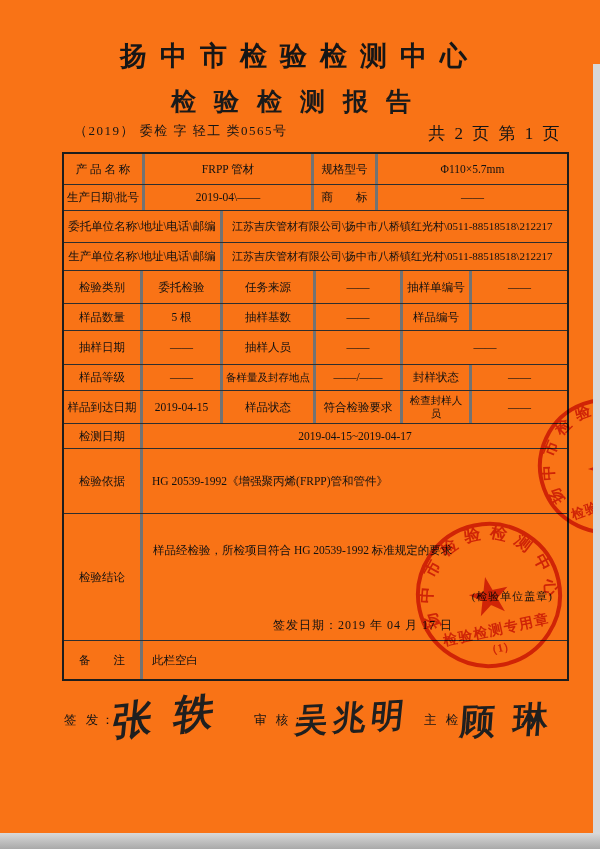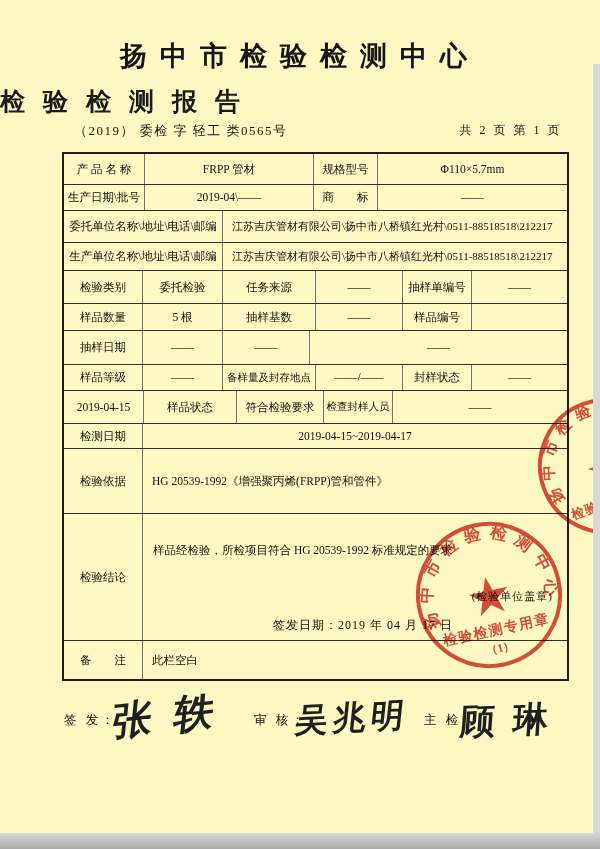--- a/index.html
+++ b/index.html
@@ -1,33 +1,33 @@
 <!DOCTYPE html>
 <html><head>
 <meta charset="utf-8">
 <style>
   html,body{margin:0;padding:0;background:#ffffff;}
-  .page{position:relative;width:600px;height:849px;background:#fef9c3;overflow:hidden;
+  .page{position:relative;width:600px;height:849px;background:#f97316;overflow:hidden;
         font-family:"Liberation Serif", serif;color:#151515;}
 
   
   .org-name{position:absolute;top:38px;left:0;width:100%;text-align:center;
             font-size:27px;font-weight:700;letter-spacing:13px;color:#161616;}
-  .report-title{position:absolute;top:85px;left:0;width:100%;text-align:left;
+  .report-title{position:absolute;top:85px;left:0;width:100%;text-align:center;
             font-size:25px;font-weight:700;letter-spacing:18px;color:#1a1a1a;}
   .doc-number{position:absolute;top:122px;left:74px;font-size:13px;letter-spacing:1.5px;}
-  .page-info{position:absolute;top:122px;right:38px;font-size:12px;letter-spacing:2.5px;}
+  .page-info{position:absolute;top:122px;right:38px;font-size:17px;letter-spacing:2.5px;}
 
   
   .tbl{position:absolute;left:62px;top:152px;width:507px;border:2px solid #1d1d1d;
        box-sizing:border-box;background:transparent;}
   .trow{display:flex;border-bottom:1px solid #2e2e2e;}
   .trow.lastrow{border-bottom:none;}
   .tc{flex:none;display:flex;align-items:center;justify-content:center;text-align:center;
-      border-right:1px solid #737373;box-sizing:border-box;font-size:11.5px;
+      border-right:3px solid #737373;box-sizing:border-box;font-size:11.5px;
       padding:1px 2px;line-height:1.25;color:#111;}
   .tc.last{border-right:none;flex:1 1 auto;}
   .tc.leftal{justify-content:flex-start;text-align:left;padding-left:9px;}
   .tc.sm{font-size:10.5px;}
   .w81{width:81px}.w169{width:169px}.w64{width:64px}
   .w159{width:159px}
   .w79{width:79px}.w80{width:80px}.w93{width:93px}.w87{width:87px}.w69{width:69px}
 
   
   .concl-cell{position:relative;}
@@ -103,34 +103,36 @@
       <div class="tc w79">样品数量</div>
       <div class="tc w80">5 根</div>
       <div class="tc w93">抽样基数</div>
       <div class="tc w87">——</div>
       <div class="tc w69">样品编号</div>
     </div>
 
     <div class="trow" style="min-height:33px">
       <div class="tc w79">抽样日期</div>
       <div class="tc w80">——</div>
+      <div class="tc w93">抽样人员</div>
       <div class="tc w87">——</div>
       <div class="tc last">——</div>
     </div>
 
     <div class="trow" style="min-height:25px">
       <div class="tc w79">样品等级</div>
       <div class="tc w80">——</div>
       <div class="tc w93 sm">备样量及封存地点</div>
       <div class="tc w87">——/——</div>
       <div class="tc w69">封样状态</div>
       <div class="tc last">——</div>
     </div>
 
     <div class="trow" style="min-height:32px">
+      <div class="tc w79">样品到达日期</div>
       <div class="tc w80">2019-04-15</div>
       <div class="tc w93">样品状态</div>
       <div class="tc w87">符合检验要求</div>
       <div class="tc w69 sm">检查封样人员</div>
       <div class="tc last">——</div>
     </div>
 
     <div class="trow" style="min-height:24px">
       <div class="tc w79">检测日期</div>
       <div class="tc last">2019-04-15~2019-04-17</div>

